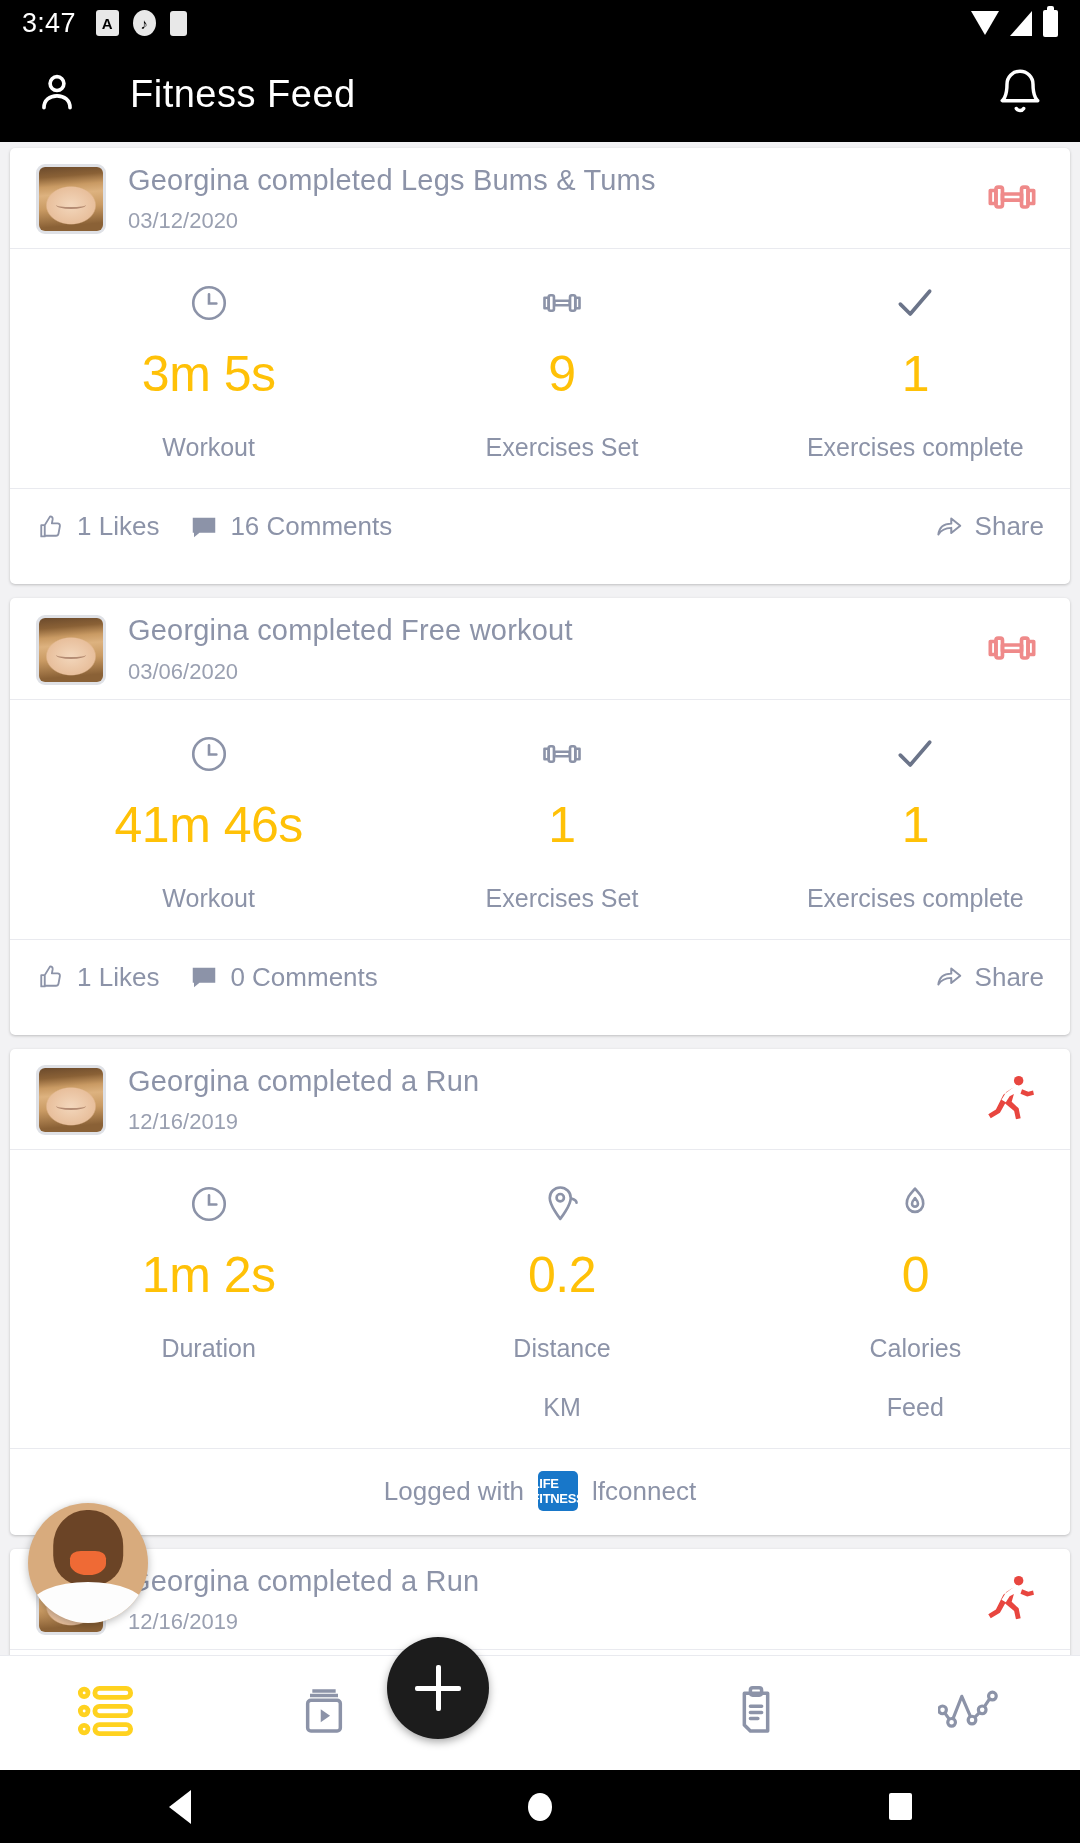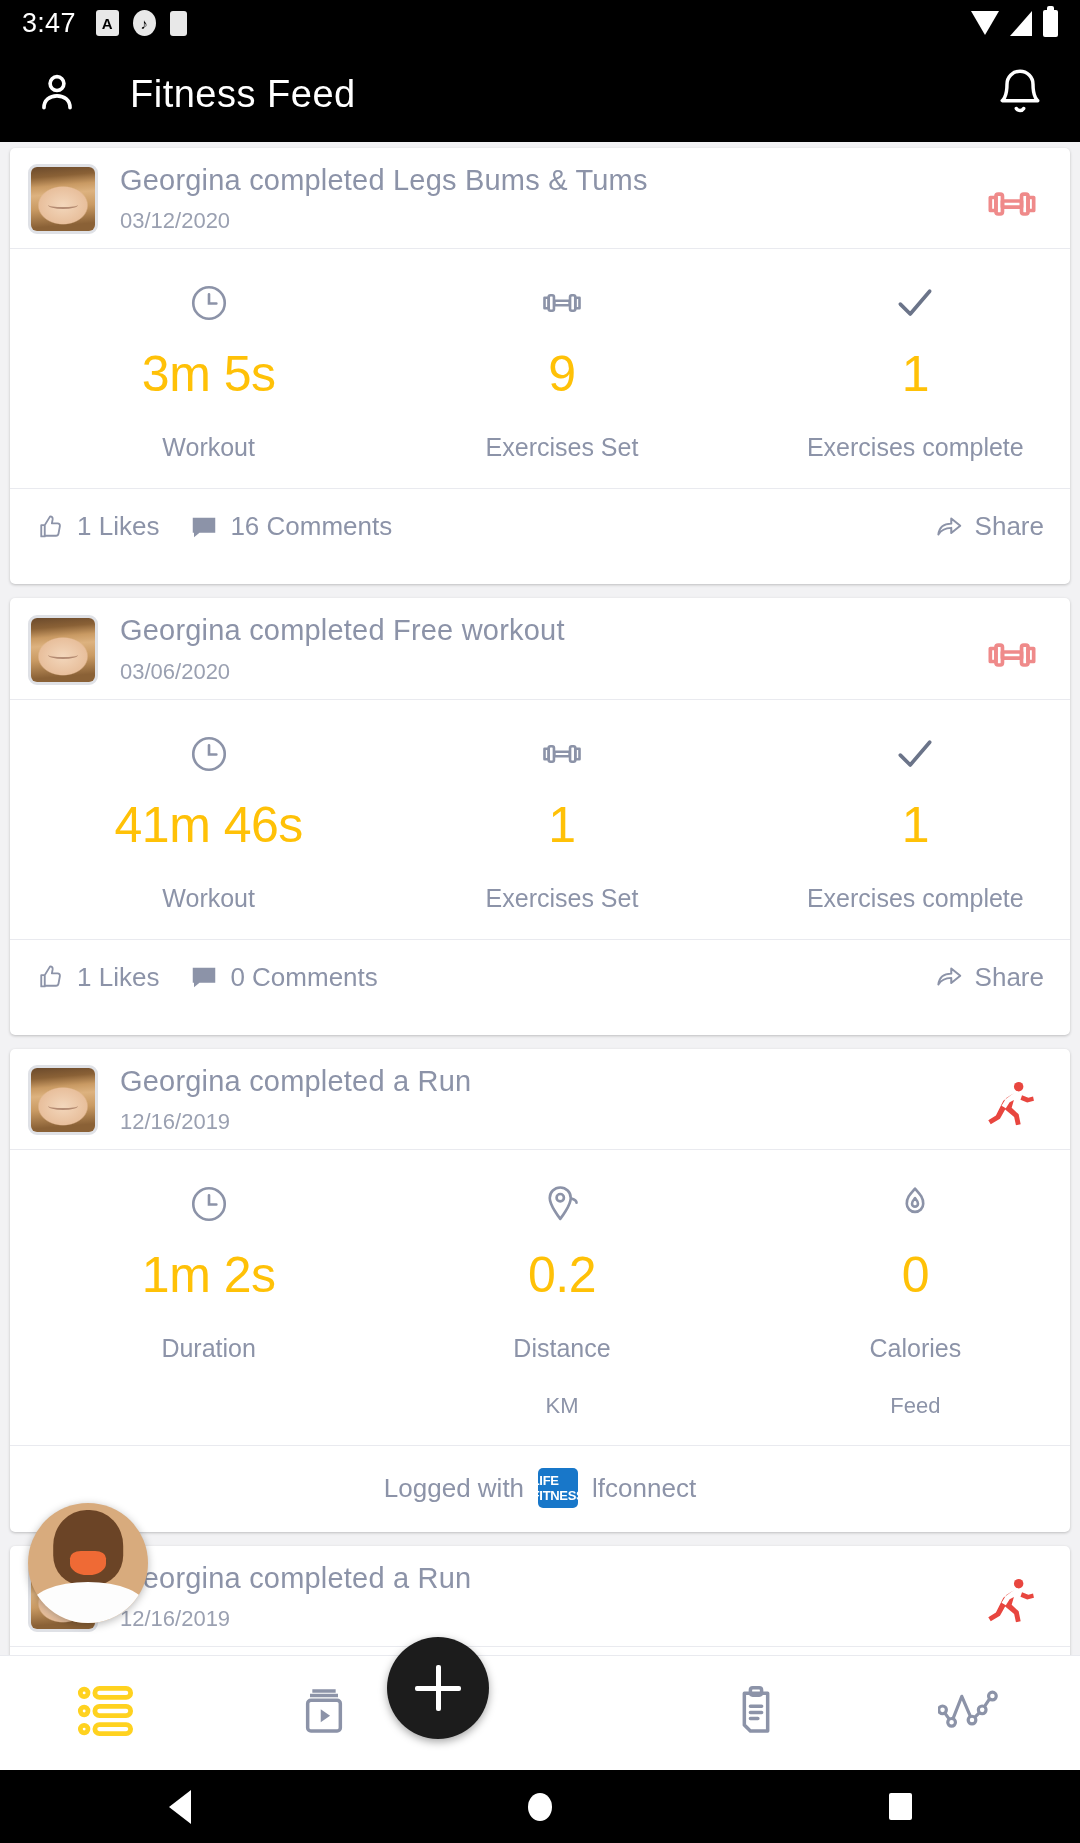--- a/index.html
+++ b/index.html
@@ -42,21 +42,21 @@
 
   
   .feed {
     position: absolute; top: 142px; left: 0; width: 1080px; height: 1513px;
     background: #f2f2f4; overflow: hidden; padding: 6px 10px 0 10px;
   }
   .card {
     background: #fff; border-radius: 5px; margin-bottom: 14px;
     box-shadow: 0 1px 3px rgba(0,0,0,.22); overflow: hidden;
   }
-  .card-head { display: flex; align-items: flex-end; padding: 16px 32px 14px 18px; }
+  .card-head { display: flex; align-items: center; padding: 16px 32px 14px 18px; margin-left: 8px; }
   .avatar {
     width: 70px; height: 70px; border-radius: 9px; flex: none;
     background: linear-gradient(160deg,#e8c9a5 0%,#d9a97e 45%,#c4seventeen 100%);
     border: 3px solid #dfe1e6; overflow: hidden; position: relative;
   }
   .avatar .face {
     position: absolute; inset: 0;
     background:
       radial-gradient(ellipse 60% 46% at 50% 60%, #f3d7bc 0%, #e8bf9c 62%, rgba(232,191,156,0) 66%),
       linear-gradient(175deg, #6b4a2c 0%, #8a6136 16%, #c99a63 30%, #ddb27f 42%, #c99a63 62%, #8a6136 88%);
@@ -70,21 +70,21 @@
   .head-date { font-size: 22px; color: #9aa0b1; margin-top: 11px; }
   .head-icon { flex: none; margin-left: 12px; }
 
   .card-divider { height: 1px; background: #e9eaef; }
 
   .stats { display: flex; padding: 30px 0 26px 0; }
   .stat { flex: 1; text-align: center; padding-left: 44px; }
   .stat-ico { height: 48px; display: flex; align-items: center; justify-content: center; }
   .stat-val { font-size: 50px; color: #ffc107; margin-top: 22px; line-height: 1; letter-spacing: -.5px; }
   .stat-lbl { font-size: 25px; color: #8c93a8; margin-top: 34px; }
-  .stat-unit { font-size: 22px; color: #8c93a8; margin-top: 30px; }
+  .stat-unit { font-size: 25px; color: #8c93a8; margin-top: 30px; }
 
   .card-foot {
     display: flex; align-items: center; padding: 22px 26px 42px 26px;
     border-top: 1px solid #e9eaef;
   }
   .foot-item { display: flex; align-items: center; gap: 11px; font-size: 26px; color: #8c93a8; margin-right: 30px; }
   .foot-share { margin-left: auto; margin-right: 0; }
   .logged {
     display: flex; align-items: center; justify-content: center; gap: 14px;
     padding: 22px 0 24px 0; border-top: 1px solid #e9eaef;

